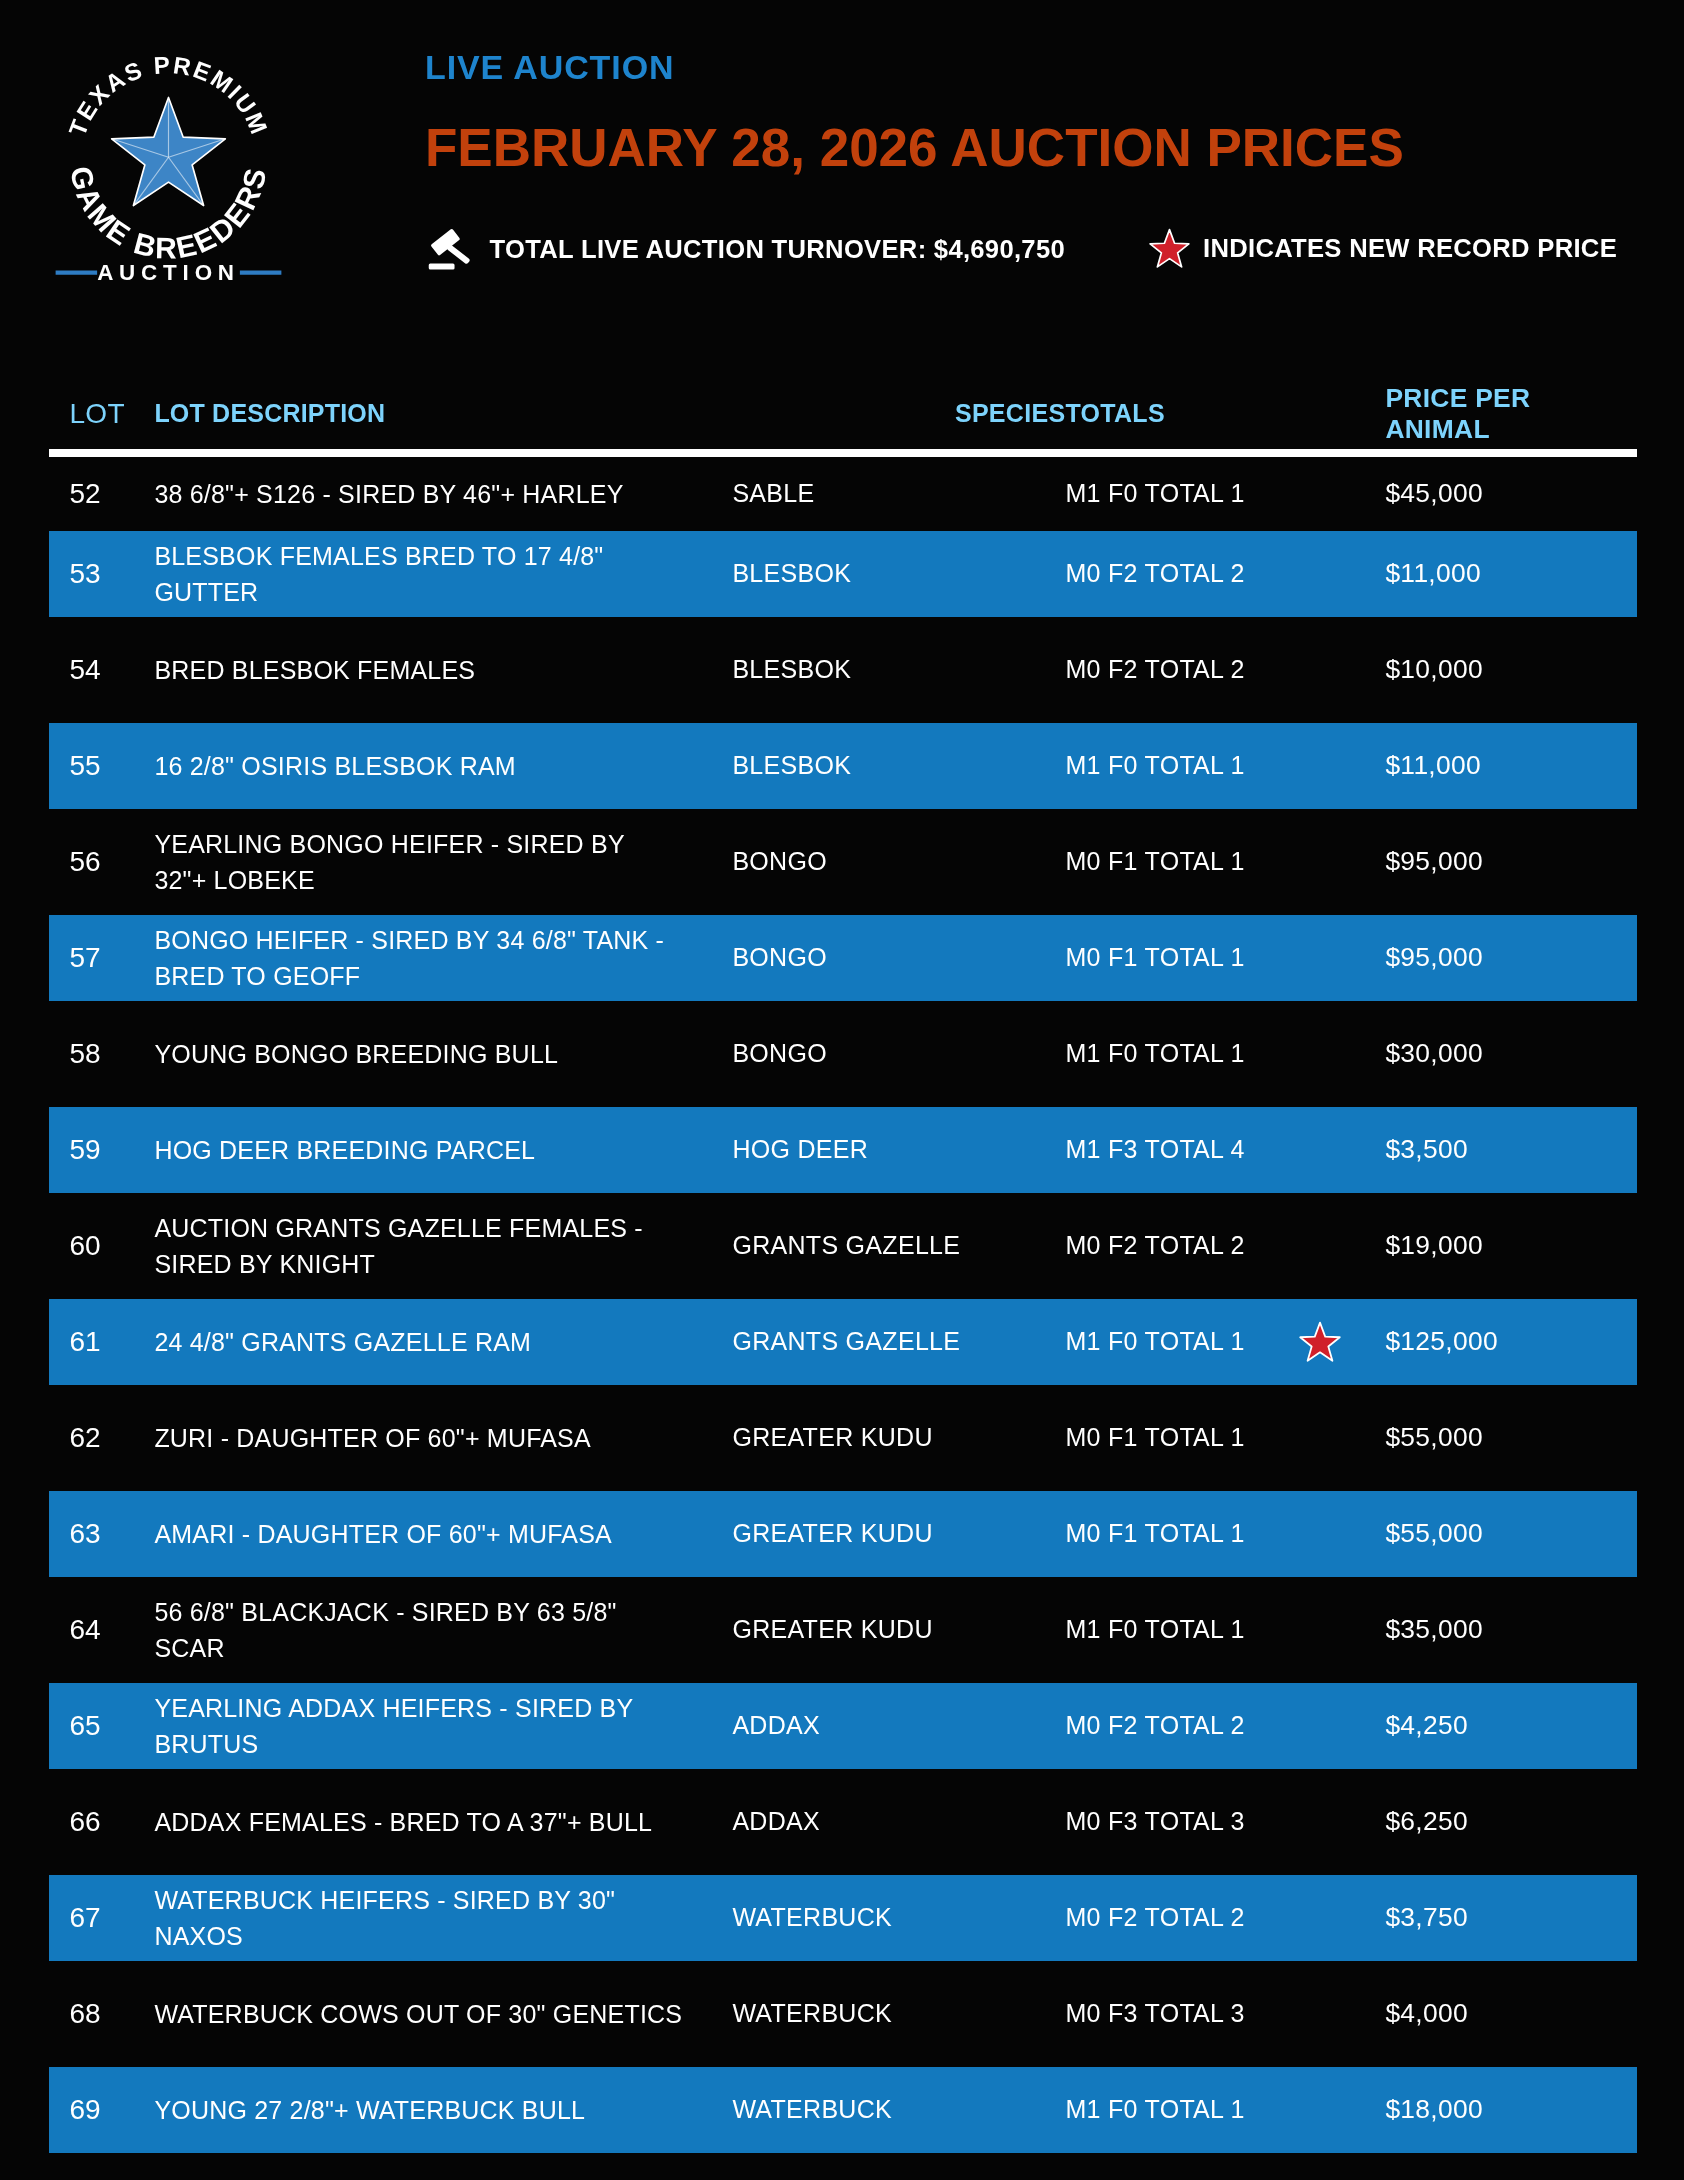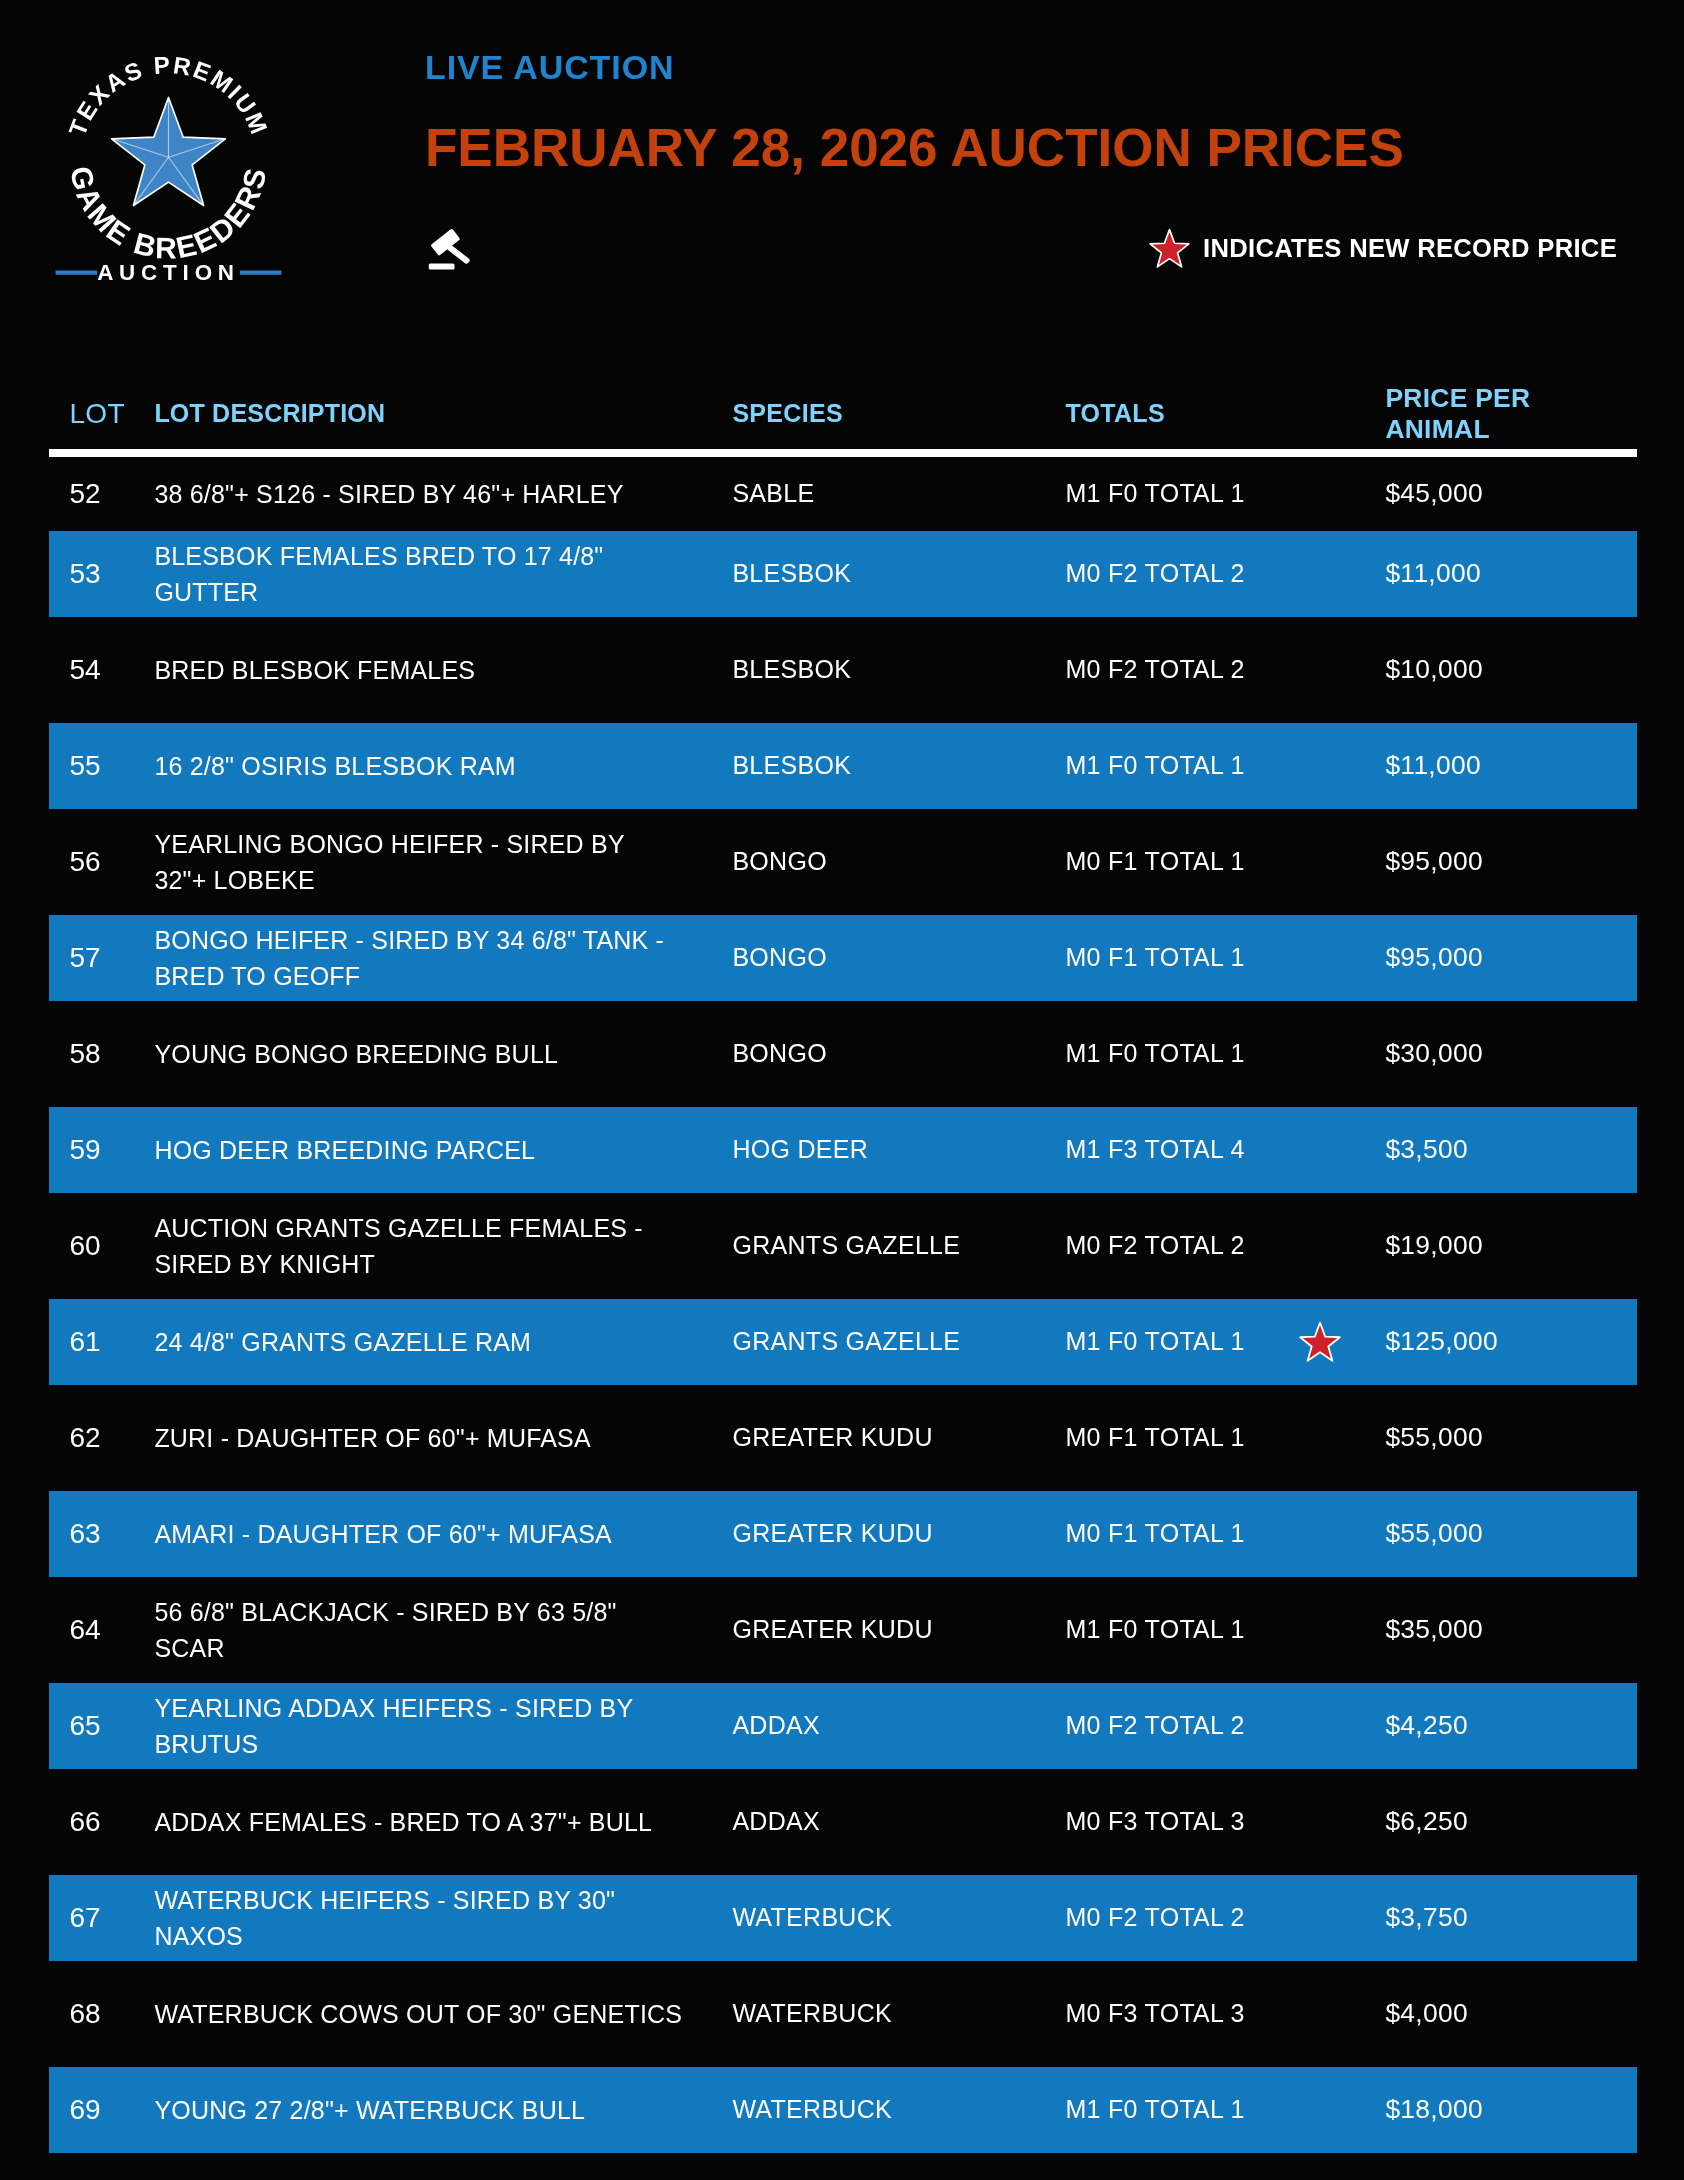--- a/index.html
+++ b/index.html
@@ -47,21 +47,21 @@
   .table {
     position:absolute; left:49px; top:383px; width:1588px;
   }
   .thead {
     display:flex; align-items:center; height:61px;
     padding-left:20.4px;
     font-size:25.6px; font-weight:bold; letter-spacing:0.4px; color:#7dd3fc;
   }
   .thead .c-lot     { width:85px; }
   .thead .c-desc    { width:578px; }
-  .thead .c-species { width:333px; }
+  .thead .c-species { width:333px;text-align:right; }
   .thead .c-totals  { width:320px; }
   .thead .c-price   { flex:1; }
 
   .divider { margin-top:5.1px; height:7.7px; background:#fff; }
 
   .row {
     display:flex; align-items:center;
     padding-left:20.4px; padding-right:6.8px;
   }
   .row.black { height:106px; background:transparent; }
@@ -125,20 +125,21 @@
   <div class="legend-turnover">
     <svg class="gavel-icon" viewBox="0 0 64 58" fill="#fff">
       <rect x="2" y="48" width="34" height="8" rx="2"></rect>
       <g transform="rotate(-38 24 20)">
         <rect x="6" y="11" width="36" height="18" rx="2"></rect>
       </g>
       <g transform="rotate(38 30 26)">
         <rect x="28" y="23" width="34" height="8" rx="3"></rect>
       </g>
     </svg>
+    <span class="legend-text">TOTAL LIVE AUCTION TURNOVER: $4,690,750</span>
   </div>
 
   <div class="legend-record">
     <svg class="record-star" viewBox="0 0 100 100">
       <polygon points="50,6 61.8,37.8 95,39.2 68.9,60.2 78.2,92.8 50,73.5 21.8,92.8 31.1,60.2 5,39.2 38.2,37.8"></polygon>
     </svg>
     <span class="legend-text">INDICATES NEW RECORD PRICE</span>
   </div>
 
   <div class="table">

